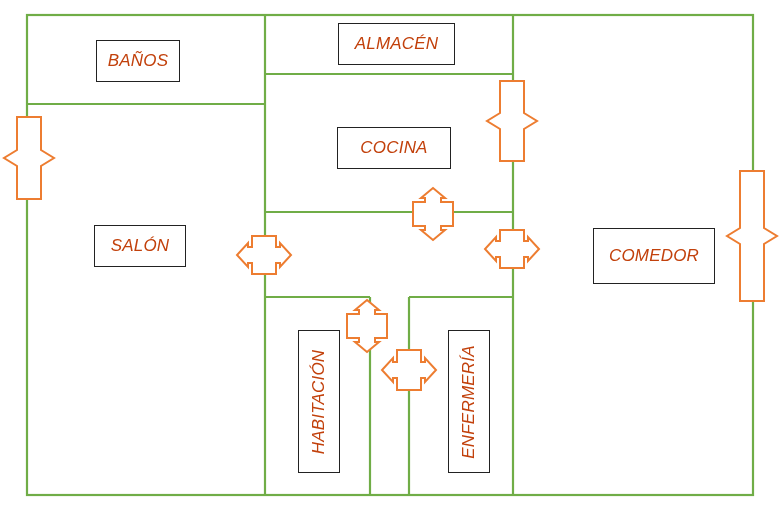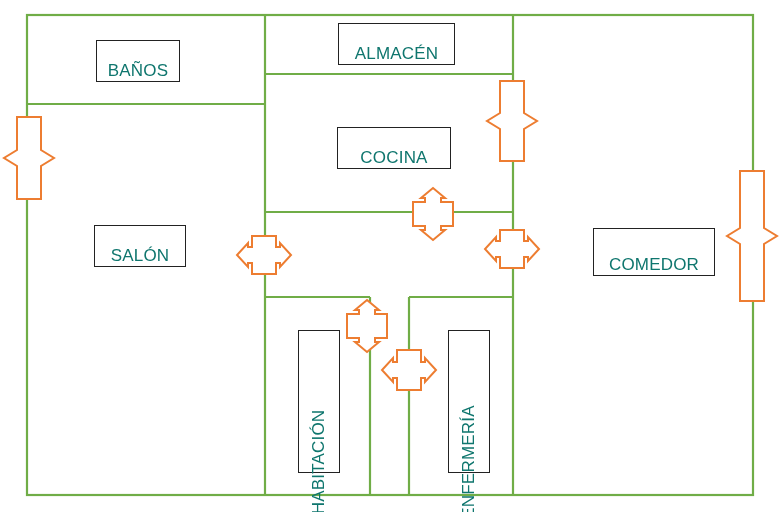--- a/index.html
+++ b/index.html
@@ -1,22 +1,22 @@
 <!DOCTYPE html>
 <html><head>
 <meta charset="utf-8">
 <style>
   html, body { margin: 0; padding: 0; background: #ffffff; }
   body { width: 782px; height: 512px; position: relative; overflow: hidden;
          font-family: "Liberation Sans", "DejaVu Sans", sans-serif; }
   #plan { position: absolute; left: 0; top: 0; }
   .label-box {
     position: absolute; background: #fff; border: 1.3px solid #222;
-    box-sizing: border-box; display: flex; align-items: flex-end; justify-content: center;
-    font-size: 17px; color: #0f766e; letter-spacing: 0.2px;
+    box-sizing: border-box; display: flex; align-items: center; justify-content: center;
+    font-size: 17px; color: #c2410c; letter-spacing: 0.2px; font-style: italic;
   }
   .label-box.vertical span { transform: rotate(-90deg); white-space: nowrap; display: inline-block; }
 </style>
 </head>
 <body>
 
 <svg id="plan" width="782" height="512" viewBox="0 0 782 512">
   <g stroke="#70ad47" stroke-width="2.2" fill="none">
     <rect x="27" y="15" width="726" height="480"></rect>
     <line x1="265" y1="15" x2="265" y2="495"></line>
@@ -46,21 +46,21 @@
 </div>
 <div class="label-box" style="left:338px;top:23px;width:117px;height:42px;">
   <span>ALMACÉN</span>
 </div>
 <div class="label-box" style="left:337px;top:127px;width:114px;height:42px;">
   <span>COCINA</span>
 </div>
 <div class="label-box" style="left:94px;top:225px;width:92px;height:42px;">
   <span>SALÓN</span>
 </div>
-<div class="label-box" style="left:593px;top:228px;width:122px;height:48px;">
+<div class="label-box" style="left:593px;top:228px;width:122px;height:56px;">
   <span>COMEDOR</span>
 </div>
 <div class="label-box vertical" style="left:298px;top:330px;width:42px;height:143px;">
   <span>HABITACIÓN</span>
 </div>
 <div class="label-box vertical" style="left:448px;top:330px;width:42px;height:143px;">
   <span>ENFERMERÍA</span>
 </div>
 
 </body></html>

